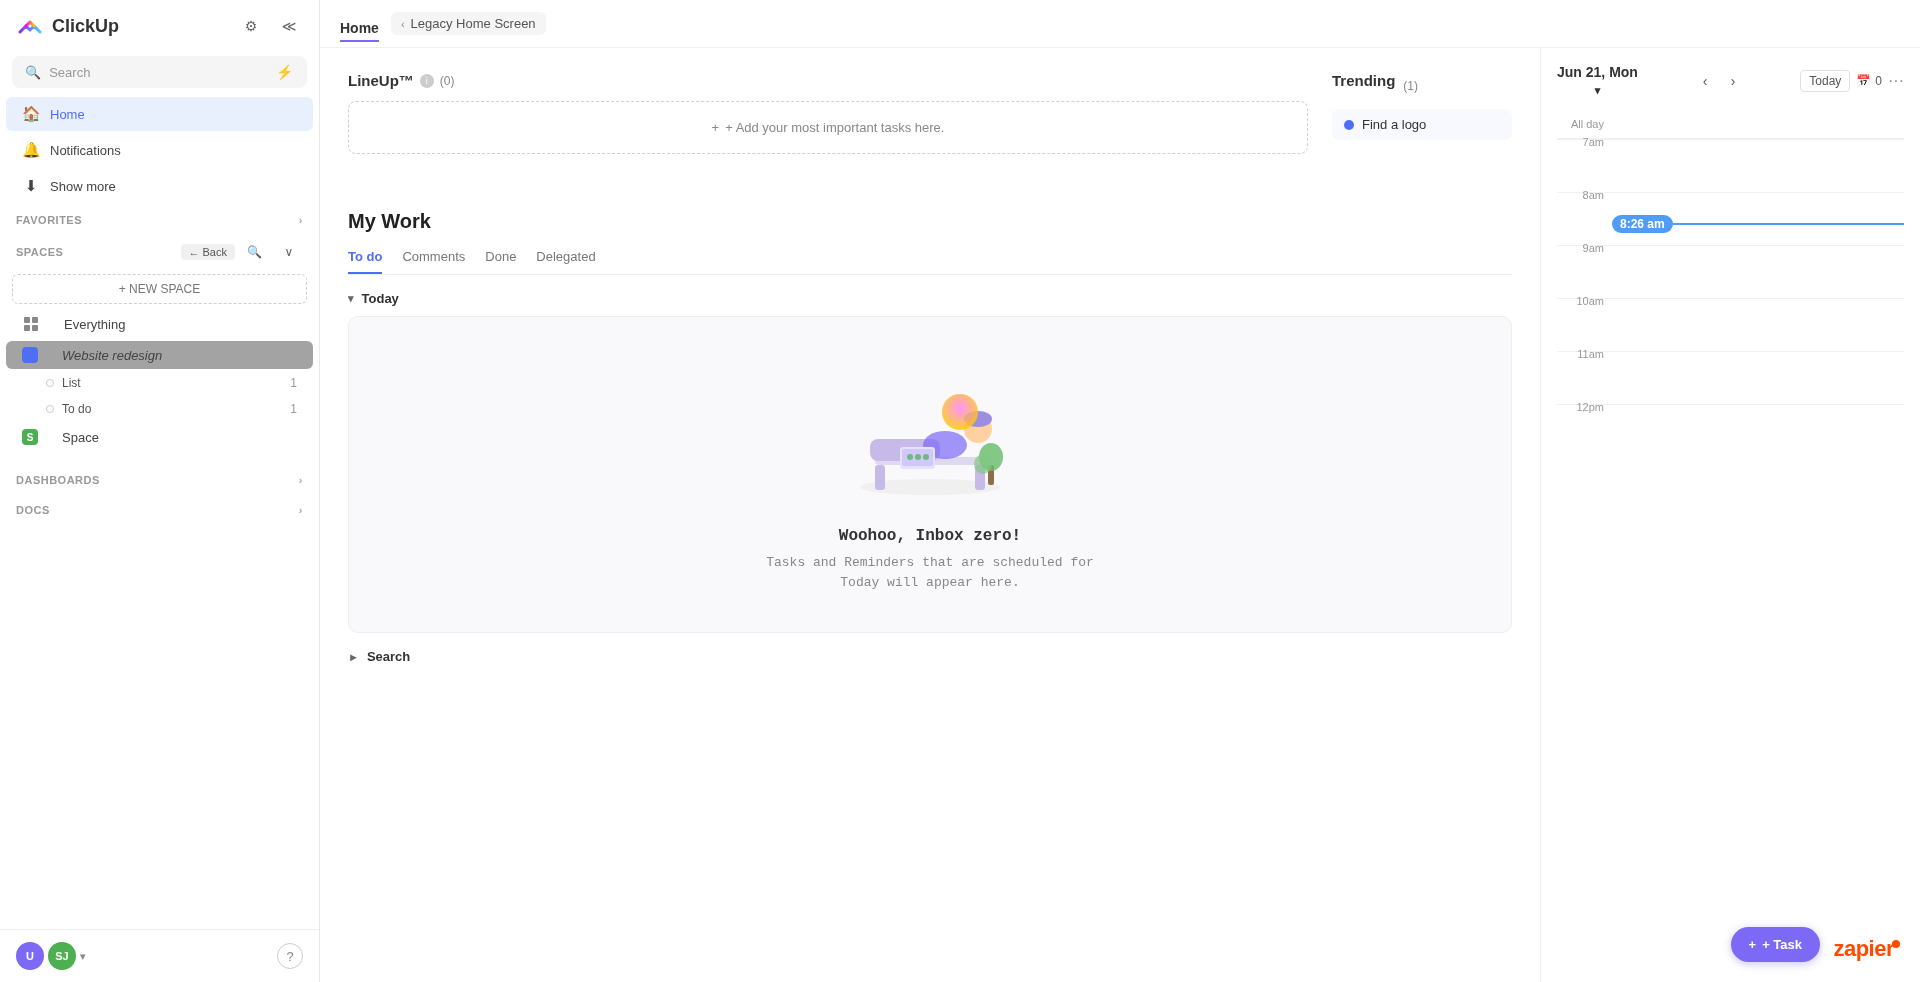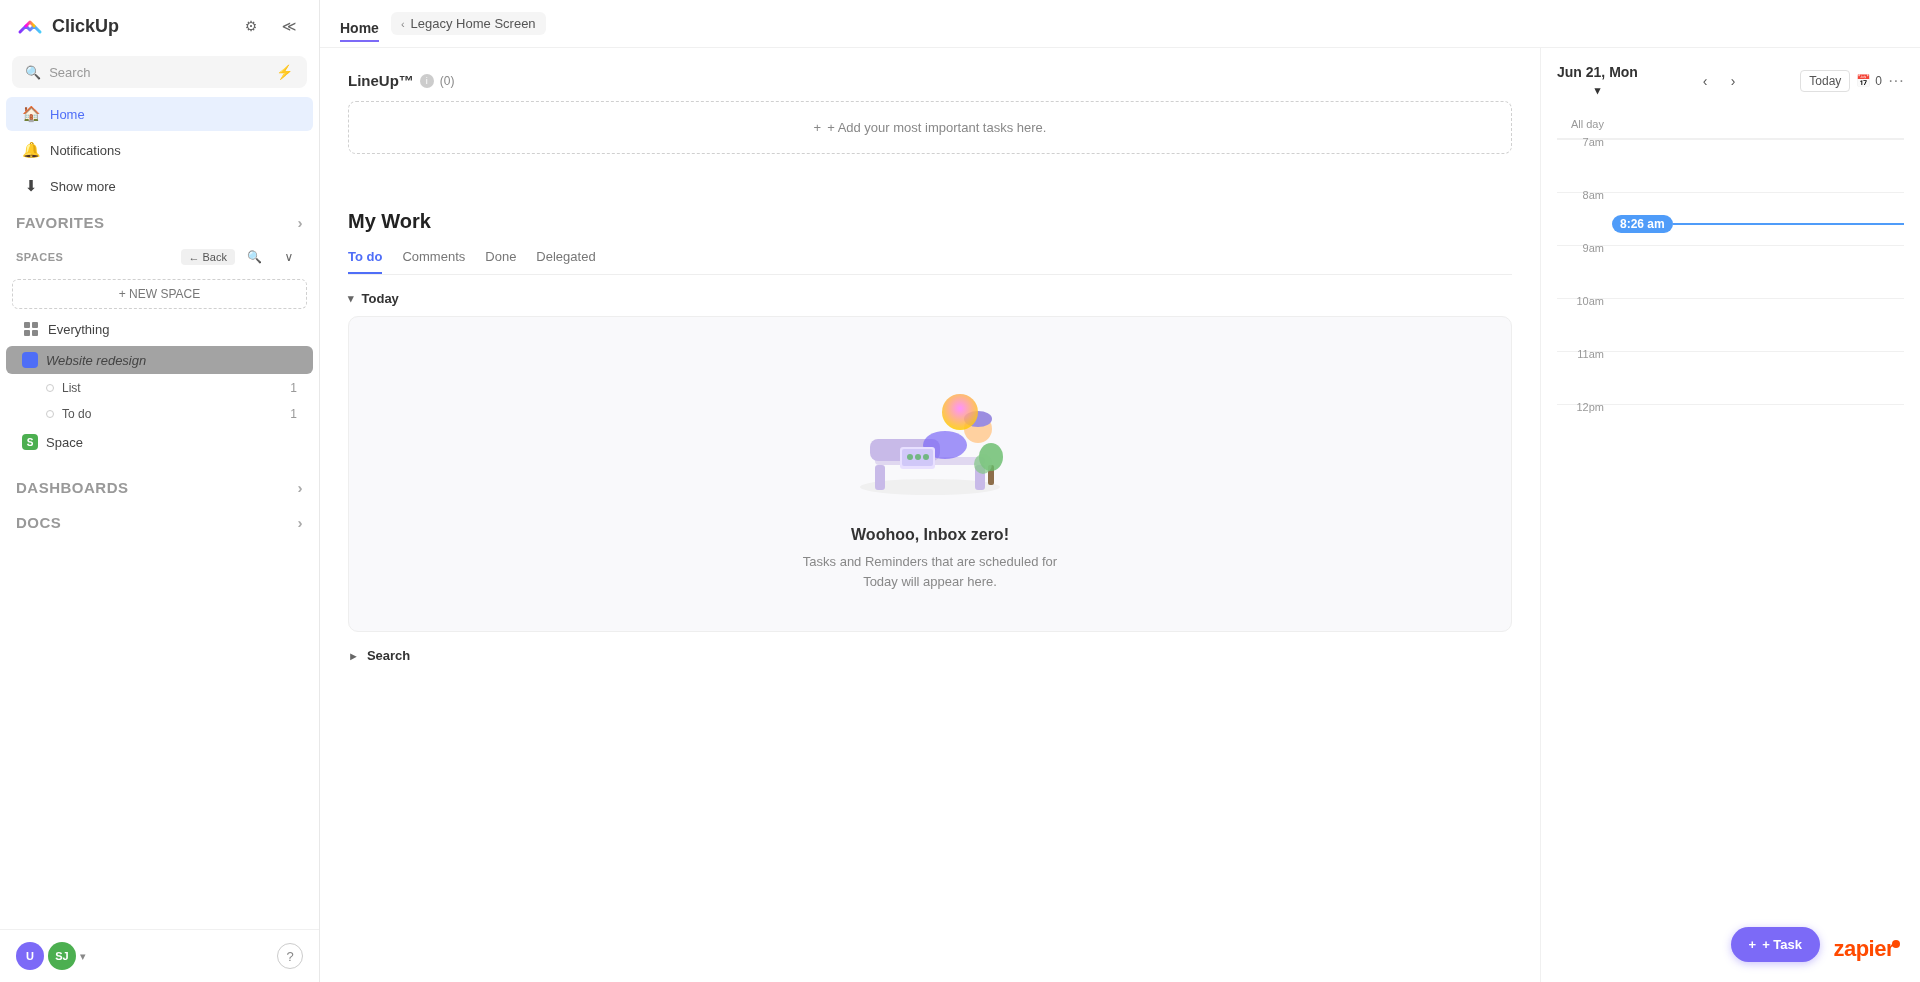--- a/index.html
+++ b/index.html
@@ -15,31 +15,31 @@
     .icon-btn { width: 28px; height: 28px; display: flex; align-items: center; justify-content: center; cursor: pointer; border-radius: 4px; color: #666; background: none; border: none; font-size: 14px; }
 
     .search-bar { margin: 4px 12px 8px; display: flex; align-items: center; gap: 8px; background: #f5f5f5; border-radius: 8px; padding: 7px 12px; cursor: pointer; border: 1px solid transparent; }
     .search-text { color: #999; font-size: 13px; flex: 1; }
     .search-lightning { color: #888; font-size: 14px; }
 
     .nav-item { display: flex; align-items: center; gap: 10px; padding: 8px 16px; cursor: pointer; border-radius: 6px; margin: 1px 6px; color: #444; font-size: 13px; }
     .nav-item.active { background: #e8f0fe; color: #4f6ef7; }
     .nav-item .nav-icon { font-size: 15px; width: 18px; text-align: center; }
 
-    .section-label { font-size: 15px; font-weight: 600; color: #999; padding: 10px 16px 4px; letter-spacing: 0.5px; display: flex; align-items: center; justify-content: space-between; }
+    .section-label { font-size: 11px; font-weight: 600; color: #999; padding: 10px 16px 4px; letter-spacing: 0.5px; display: flex; align-items: center; justify-content: space-between; }
     .section-label .expand-icon { cursor: pointer; color: #aaa; }
 
     .spaces-header { display: flex; align-items: center; justify-content: space-between; padding: 8px 16px 4px; }
     .spaces-label { font-size: 11px; font-weight: 600; color: #999; letter-spacing: 0.5px; }
     .spaces-actions { display: flex; gap: 6px; align-items: center; }
     .back-btn { font-size: 11px; color: #555; background: #f0f0f0; border: none; border-radius: 4px; padding: 2px 8px; cursor: pointer; display: flex; align-items: center; gap: 3px; }
 
     .new-space-btn { display: flex; align-items: center; justify-content: center; gap: 6px; margin: 4px 12px; padding: 7px; border: 1.5px dashed #d0d0d0; border-radius: 6px; color: #777; cursor: pointer; font-size: 12px; }
 
-    .space-item { display: flex; align-items: center; gap: 8px; padding: 6px 16px; cursor: pointer; border-radius: 6px; margin: 1px 6px; color: #444; font-size: 13px; }
+    .space-item { display: flex; align-items: center; gap: 24px; padding: 6px 16px; cursor: pointer; border-radius: 6px; margin: 1px 6px; color: #444; font-size: 13px; }
     .space-item.active { background: #a3a3a3; font-style: italic; }
     .space-name { flex: 1; }
 
     .sub-item { display: flex; align-items: center; gap: 8px; padding: 5px 16px 5px 40px; cursor: pointer; border-radius: 6px; margin: 1px 6px; color: #555; font-size: 12px; text-align: right; }
     .sub-dot { width: 8px; height: 8px; border-radius: 50%; border: 1.5px solid #ccc; flex-shrink: 0; }
     .sub-count { color: #999; font-size: 12px; margin-left: auto; }
 
     .sidebar-bottom { margin-top: auto; padding: 12px 16px; display: flex; align-items: center; justify-content: space-between; border-top: 1px solid #f0f0f0; }
     .user-avatar-group { display: flex; align-items: center; gap: 4px; }
     .avatar { width: 28px; height: 28px; border-radius: 50%; display: flex; align-items: center; justify-content: center; font-size: 11px; font-weight: 600; color: #fff; }
@@ -75,21 +75,21 @@
 
     
     .my-work-title { font-size: 20px; font-weight: 700; color: #222; margin-bottom: 16px; }
     .tabs-row { display: flex; gap: 20px; border-bottom: 1px solid #eee; margin-bottom: 16px; }
     .work-tab { font-size: 13px; color: #777; cursor: pointer; padding-bottom: 8px; border-bottom: 2px solid transparent; }
     .work-tab.active { color: #4f6ef7; border-bottom-color: #4f6ef7; font-weight: 600; }
 
     .section-toggle { display: flex; align-items: center; gap: 8px; font-size: 13px; font-weight: 600; color: #333; cursor: pointer; margin-bottom: 10px; }
     .toggle-arrow { font-size: 11px; color: #666; }
 
-    .empty-state { background: #f9f9fb; border: 1px solid #eee; border-radius: 10px; padding: 40px 20px; text-align: center; }
+    .empty-state { background: #f9f9fb; border: 1px solid #eee; border-radius: 10px; padding: 40px 20px; text-align: center; font-family: Liberation Mono, monospace; }
     .empty-img { margin: 0 auto 16px; }
     .empty-title { font-size: 16px; font-weight: 600; color: #333; margin-bottom: 8px; }
     .empty-sub { font-size: 13px; color: #888; line-height: 1.5; }
 
     
     .overdue-toggle { display: flex; align-items: center; gap: 8px; font-size: 13px; font-weight: 600; color: #333; cursor: pointer; margin-top: 16px; }
 
     
     .cal-header { display: flex; align-items: center; justify-content: space-between; margin-bottom: 12px; }
     .cal-date { font-size: 14px; font-weight: 600; color: #333; display: flex; align-items: center; gap: 4px; cursor: pointer; flex-direction: column; }
@@ -268,20 +268,30 @@
             <span class="lineup-title">LineUp™</span>
             <div class="lineup-info">i</div>
             <span class="lineup-badge">(0)</span>
           </div>
           <div class="lineup-empty">
             <span>+</span>
             <span>+ Add your most important tasks here.</span>
           </div>
         </div>
 
+        <div class="trending-section" style="min-width:180px;">
+          <div style="display:flex;align-items:center;gap:8px;margin-bottom:10px;">
+            <span class="trending-header">Trending</span>
+            <span class="trending-badge">(1)</span>
+          </div>
+          <div class="trending-item">
+            <div class="trending-dot"></div>
+            <span>Find a logo</span>
+          </div>
+        </div>
       </div>
 
       <div>
         <div class="my-work-title">My Work</div>
 
         <div class="tabs-row">
           <div class="work-tab active">
             <span>To do</span>
           </div>
           <div class="work-tab">

